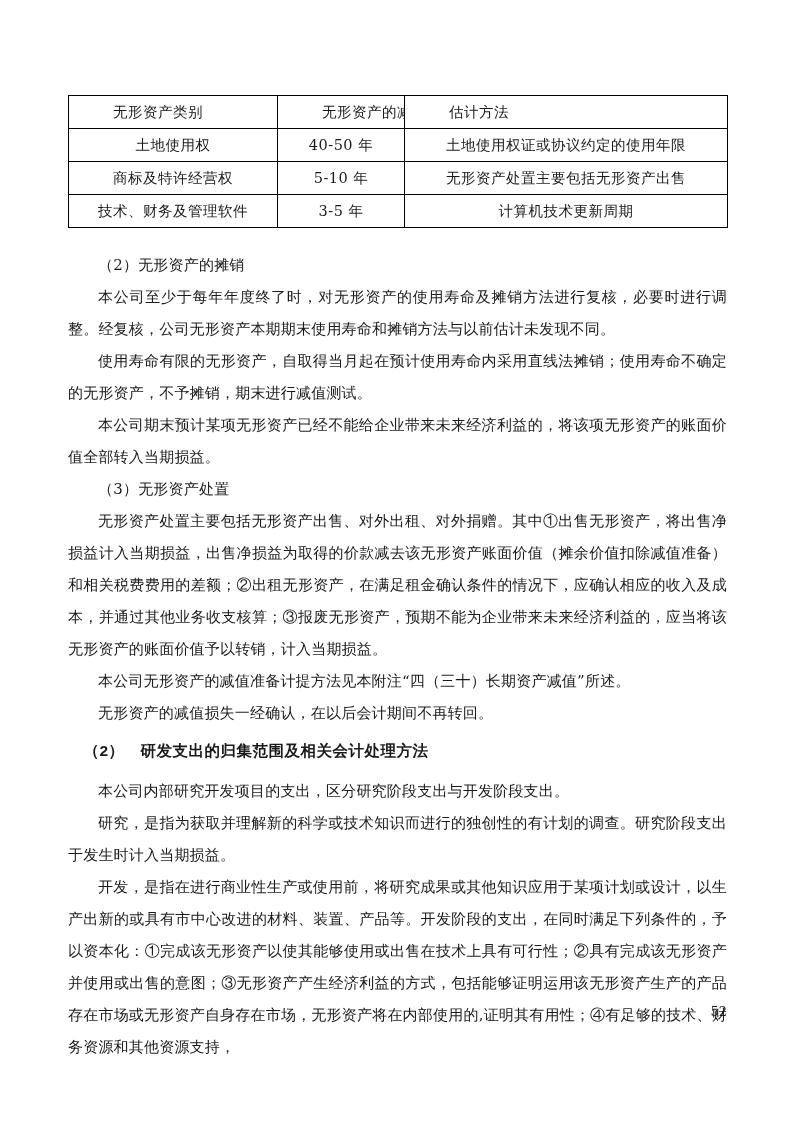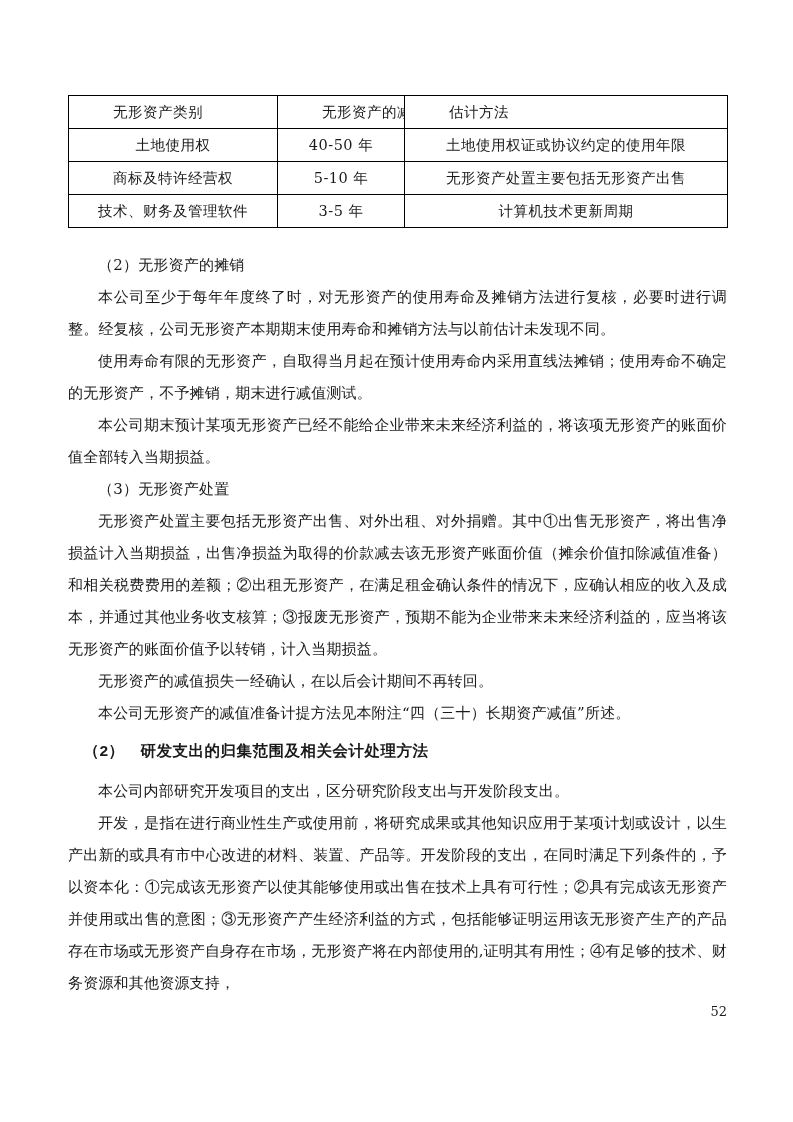--- a/index.html
+++ b/index.html
@@ -110,22 +110,23 @@
         </tr>
       </tbody>
     </table>
 
     <p class="para first">（2）无形资产的摊销</p>
     <p class="para">本公司至少于每年年度终了时，对无形资产的使用寿命及摊销方法进行复核，必要时进行调整。经复核，公司无形资产本期期末使用寿命和摊销方法与以前估计未发现不同。</p>
     <p class="para">使用寿命有限的无形资产，自取得当月起在预计使用寿命内采用直线法摊销；使用寿命不确定的无形资产，不予摊销，期末进行减值测试。</p>
     <p class="para">本公司期末预计某项无形资产已经不能给企业带来未来经济利益的，将该项无形资产的账面价值全部转入当期损益。</p>
     <p class="para">（3）无形资产处置</p>
     <p class="para">无形资产处置主要包括无形资产出售、对外出租、对外捐赠。其中①出售无形资产，将出售净损益计入当期损益，出售净损益为取得的价款减去该无形资产账面价值（摊余价值扣除减值准备）和相关税费费用的差额；②出租无形资产，在满足租金确认条件的情况下，应确认相应的收入及成本，并通过其他业务收支核算；③报废无形资产，预期不能为企业带来未来经济利益的，应当将该无形资产的账面价值予以转销，计入当期损益。</p>
+    <p class="para">本公司无形资产的减值准备计提方法见本附注“四（三十）长期资产减值”所述。</p>
     <p class="para">无形资产的减值损失一经确认，在以后会计期间不再转回。</p>
-    <p class="para">本公司无形资产的减值准备计提方法见本附注“四（三十）长期资产减值”所述。</p>
     <p class="heading-bold">（2）　研发支出的归集范围及相关会计处理方法</p>
     <p class="para">本公司内部研究开发项目的支出，区分研究阶段支出与开发阶段支出。</p>
+    <p class="para">研究，是指为获取并理解新的科学或技术知识而进行的独创性的有计划的调查。研究阶段支出于发生时计入当期损益。</p>
     <p class="para">开发，是指在进行商业性生产或使用前，将研究成果或其他知识应用于某项计划或设计，以生产出新的或具有市中心改进的材料、装置、产品等。开发阶段的支出，在同时满足下列条件的，予以资本化：①完成该无形资产以使其能够使用或出售在技术上具有可行性；②具有完成该无形资产并使用或出售的意图；③无形资产产生经济利益的方式，包括能够证明运用该无形资产生产的产品存在市场或无形资产自身存在市场，无形资产将在内部使用的,证明其有用性；④有足够的技术、财务资源和其他资源支持，</p>
 
   </div>
 
   <div class="page-number">52</div>
 </div>
 
 </body></html>

